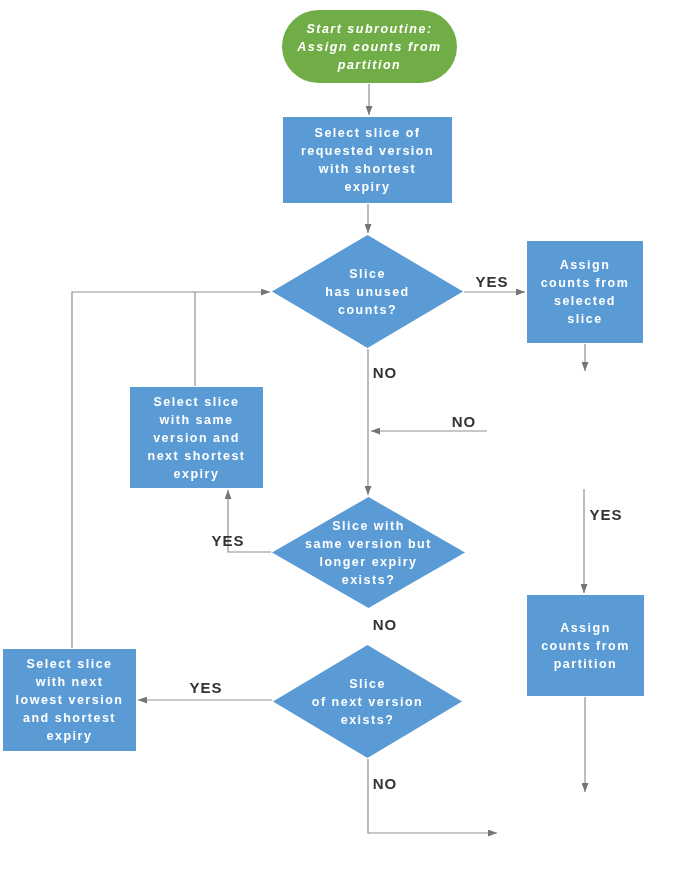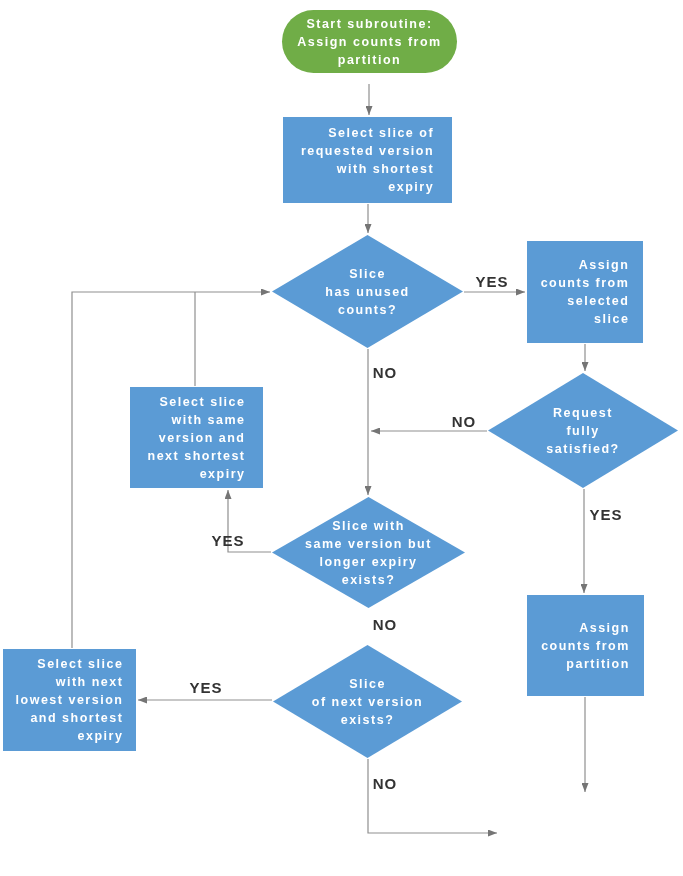--- a/index.html
+++ b/index.html
@@ -23,28 +23,28 @@
     justify-content: center;
     box-sizing: border-box;
     text-align: center;
     color: var(--node-text, #ffffff);
     font-weight: bold;
     font-size: 12.5px;
     line-height: 18px;
     letter-spacing: 1.5px;
   }
   .node-label { white-space: pre-line; }
-  .process   { background: var(--process-fill, #5B9BD5); text-align: right; }
+  .process   { background: var(--process-fill, #5B9BD5); }
   .terminator{ background: var(--terminator-fill, #70AD47); }
   .decision  {
     background: var(--process-fill, #5B9BD5);
     clip-path: polygon(50% 0, 100% 50%, 50% 100%, 0 50%);
   }
   
-  .n-start            { left:282px; top:10px;  width:175px; height:63px;  border-radius:37px; }
+  .n-start            { left:282px; top:10px;  width:175px; height:73px;  border-radius:37px;font-style:italic; }
   .n-select-requested { left:283px; top:117px; width:169px; height:86px; }
   .n-has-unused       { left:272px; top:235px; width:191px; height:113px; }
   .n-assign-selected  { left:527px; top:241px; width:116px; height:102px; }
   .n-request-satisfied{ left:488px; top:373px; width:190px; height:115px; }
   .n-select-same      { left:130px; top:387px; width:133px; height:101px; }
   .n-longer-expiry    { left:272px; top:497px; width:193px; height:111px; }
   .n-select-next-low  { left:3px;   top:649px; width:133px; height:102px; }
   .n-next-version     { left:273px; top:645px; width:189px; height:113px; }
   .n-assign-partition { left:527px; top:595px; width:117px; height:101px; }
   .n-exit             { left:499px; top:794px; width:177px; height:80px;  border-radius:40px; }
@@ -114,25 +114,20 @@
 counts?</span>
   </div>
 
   <div class="node process n-assign-selected">
     <span class="node-label">Assign
 counts from
 selected
 slice</span>
   </div>
 
-  <div class="node decision n-request-satisfied">
-    <span class="node-label">Request
-fully
-satisfied?</span>
-  </div>
 
   <div class="node process n-select-same">
     <span class="node-label">Select slice
 with same
 version and
 next shortest
 expiry</span>
   </div>
 
   <div class="node decision n-longer-expiry">

